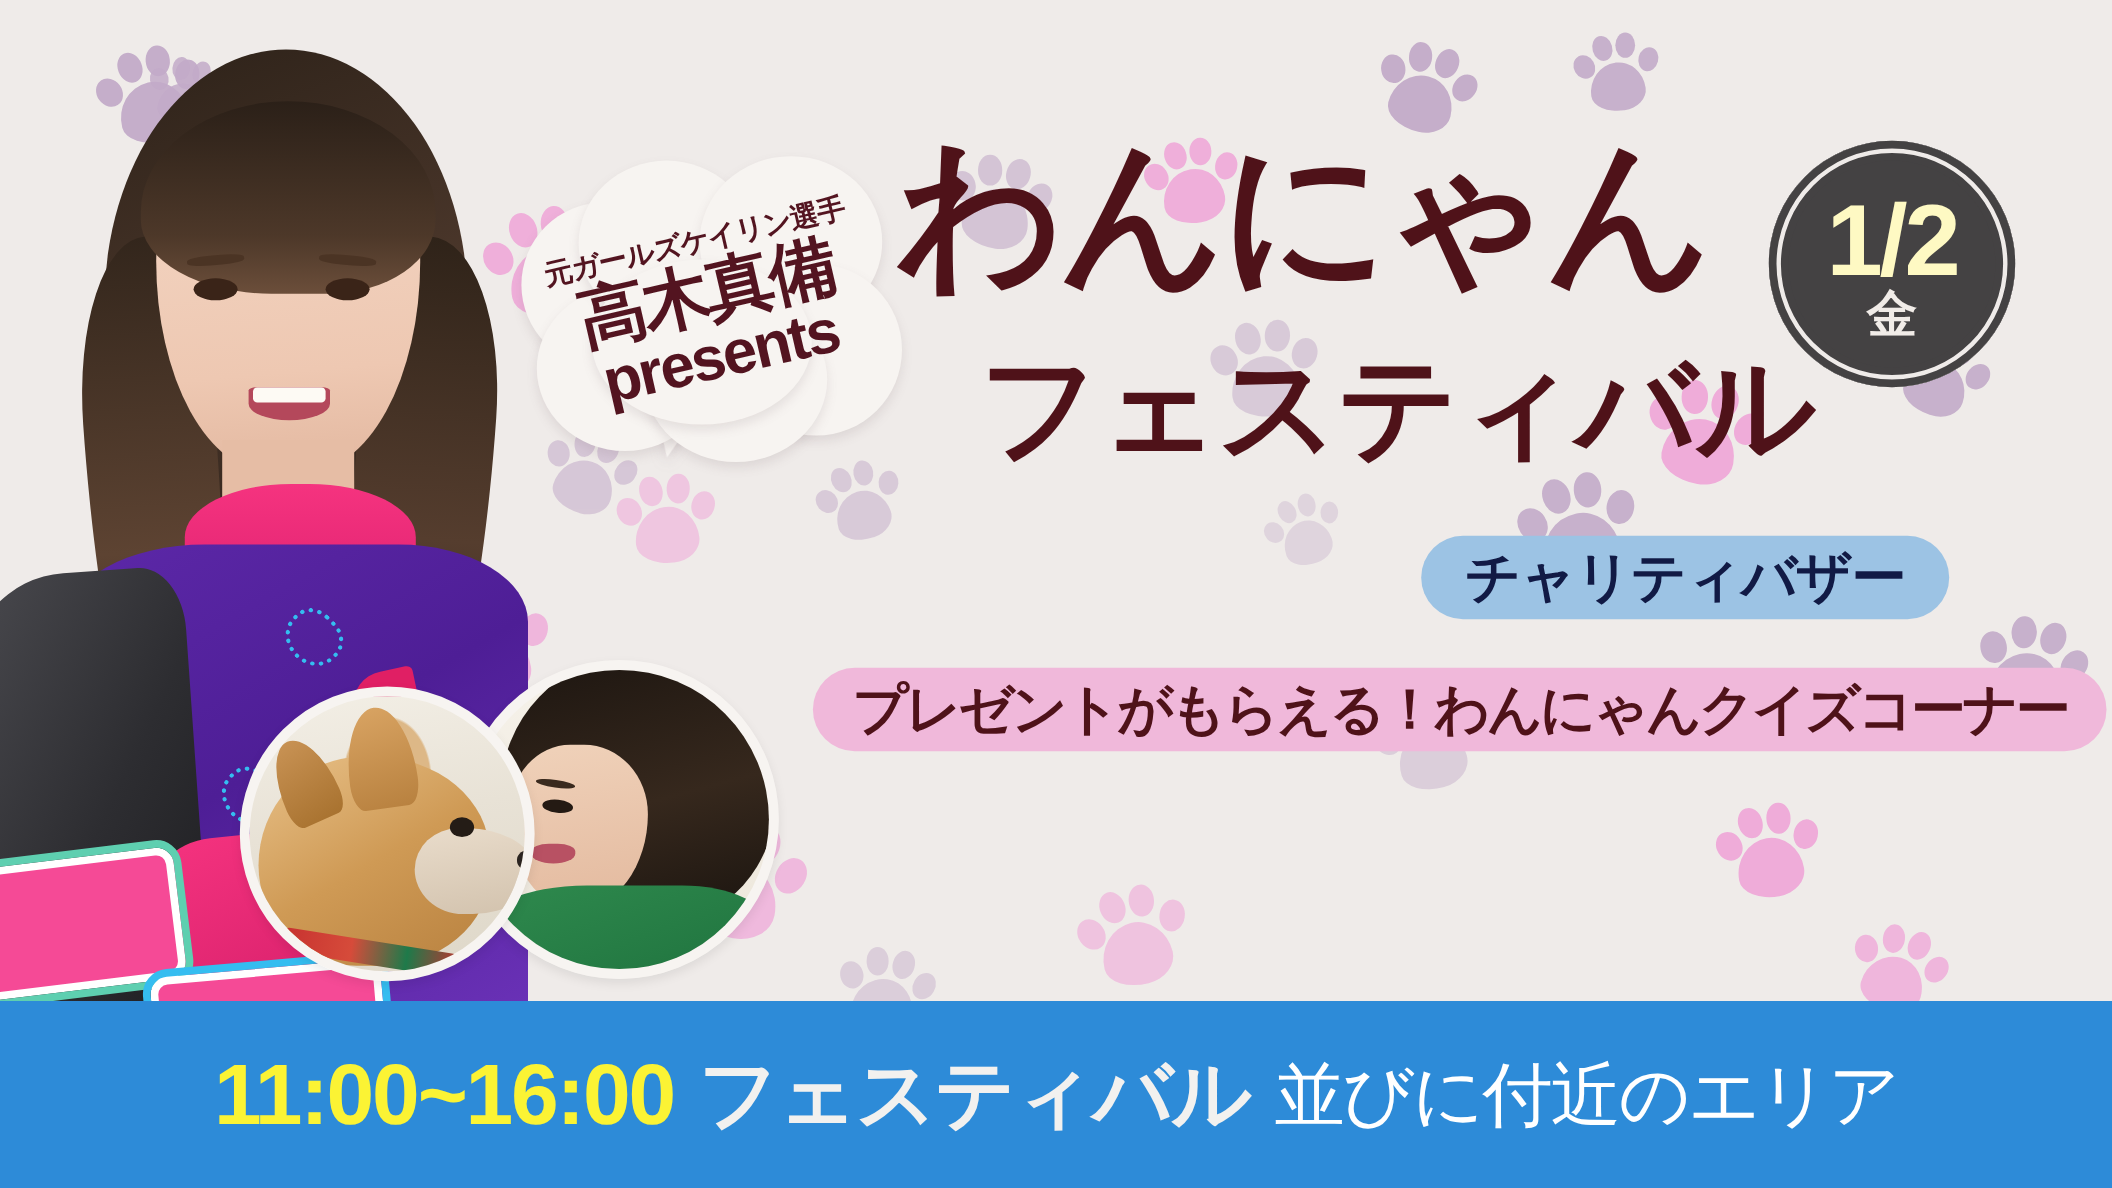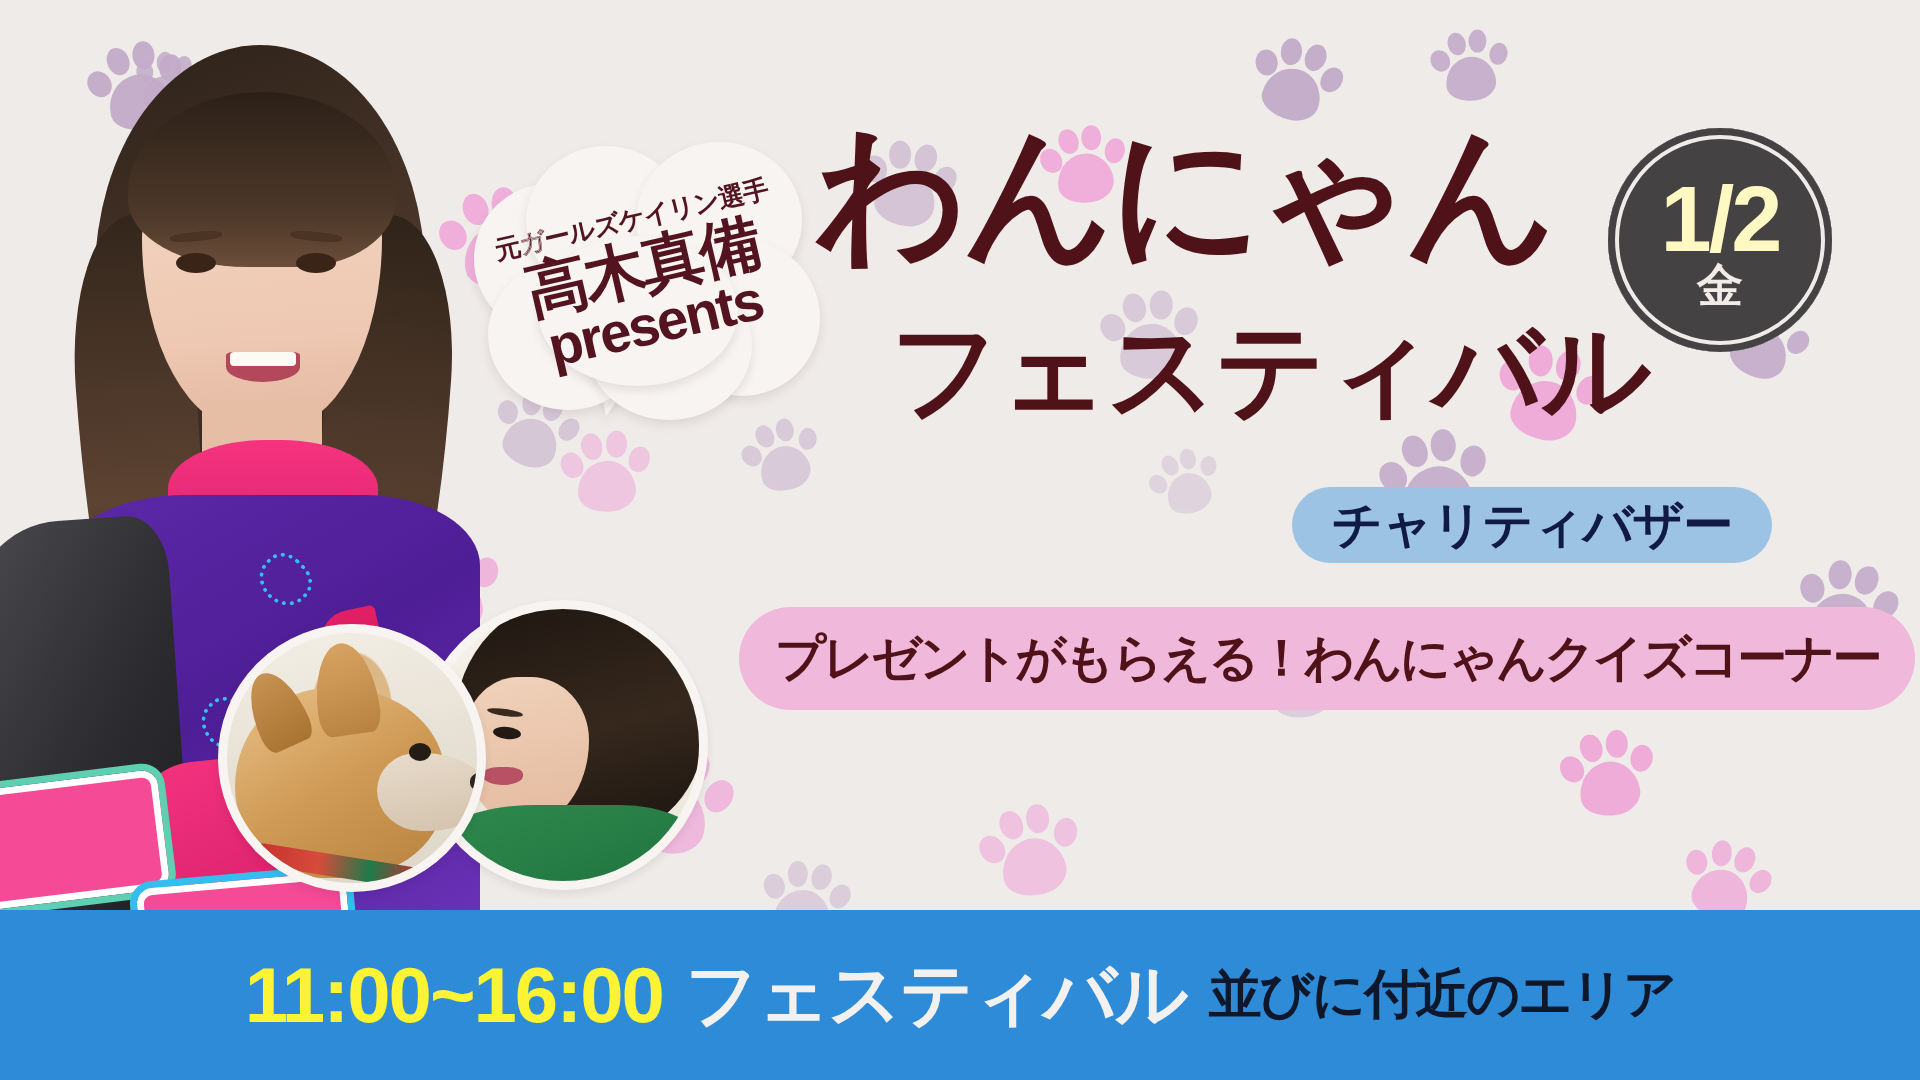--- a/index.html
+++ b/index.html
@@ -293,21 +293,21 @@
   }
   #pill-0 {
     left:653px; top:487px; height:76px; padding:0 42px;
     background:#c7aec4; color:#4f1219; font-size:50px; letter-spacing:-1px;
   }
   #pill-1 {
     left:1292px; top:487px; height:76px; padding:0 40px;
     background:#9cc3e4; color:#111a45; font-size:50px; letter-spacing:-1px;
   }
   #pill-2 {
-    left:739px; top:607px; height:103px; padding:0 36px;
+    left:739px; top:607px; height:76px; padding:0 36px;
     background:#f0b8da; color:#4f1219; font-size:50px; letter-spacing:-3px;
   }
   #pill-3 {
     left:835px; top:728px; height:78px; padding:0 42px;
     background:#c7aec4; color:#4f1219; font-size:50px; letter-spacing:-2px;
   }
 
   
   #bottom-bar {
     position:absolute; left:0; bottom:0; width:1920px; height:170px;
@@ -315,21 +315,21 @@
     display:flex; align-items:center; justify-content:center;
     gap:22px;
   }
   #bb-time {
     color:#fbf334; font-size:78px; font-weight:bold; letter-spacing:-2px;
   }
   #bb-place {
     color:#f2f1ef; font-size:72px; font-weight:bold; letter-spacing:-2px;
   }
   #bb-area {
-    color:#0f172a; font-size:53px; font-weight:bold; letter-spacing:-2px;
+    color:#ffffff; font-size:64px; font-weight:normal; letter-spacing:-2px;
   }
 </style>
 </head>
 <body>
 
 <div id="banner">
 
   <div id="paw-layer">
       <div class="paw" style="left: 88px; top: 42px; width: 96px; height: 91.2px; transform: rotate(-14deg); color: rgb(195, 171, 201); opacity: 0.95;">
         <span class="toe t1"></span>

